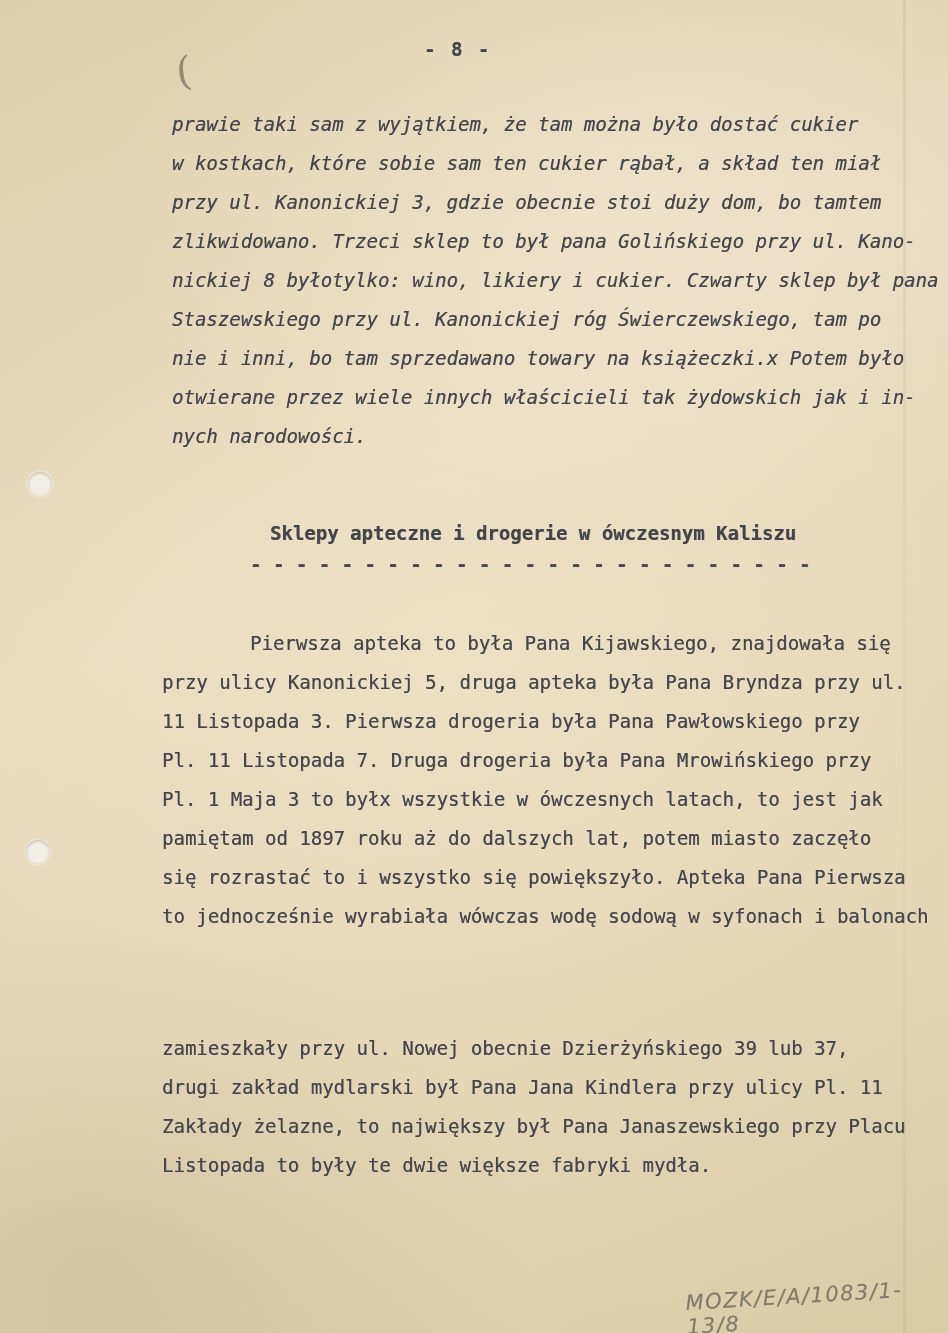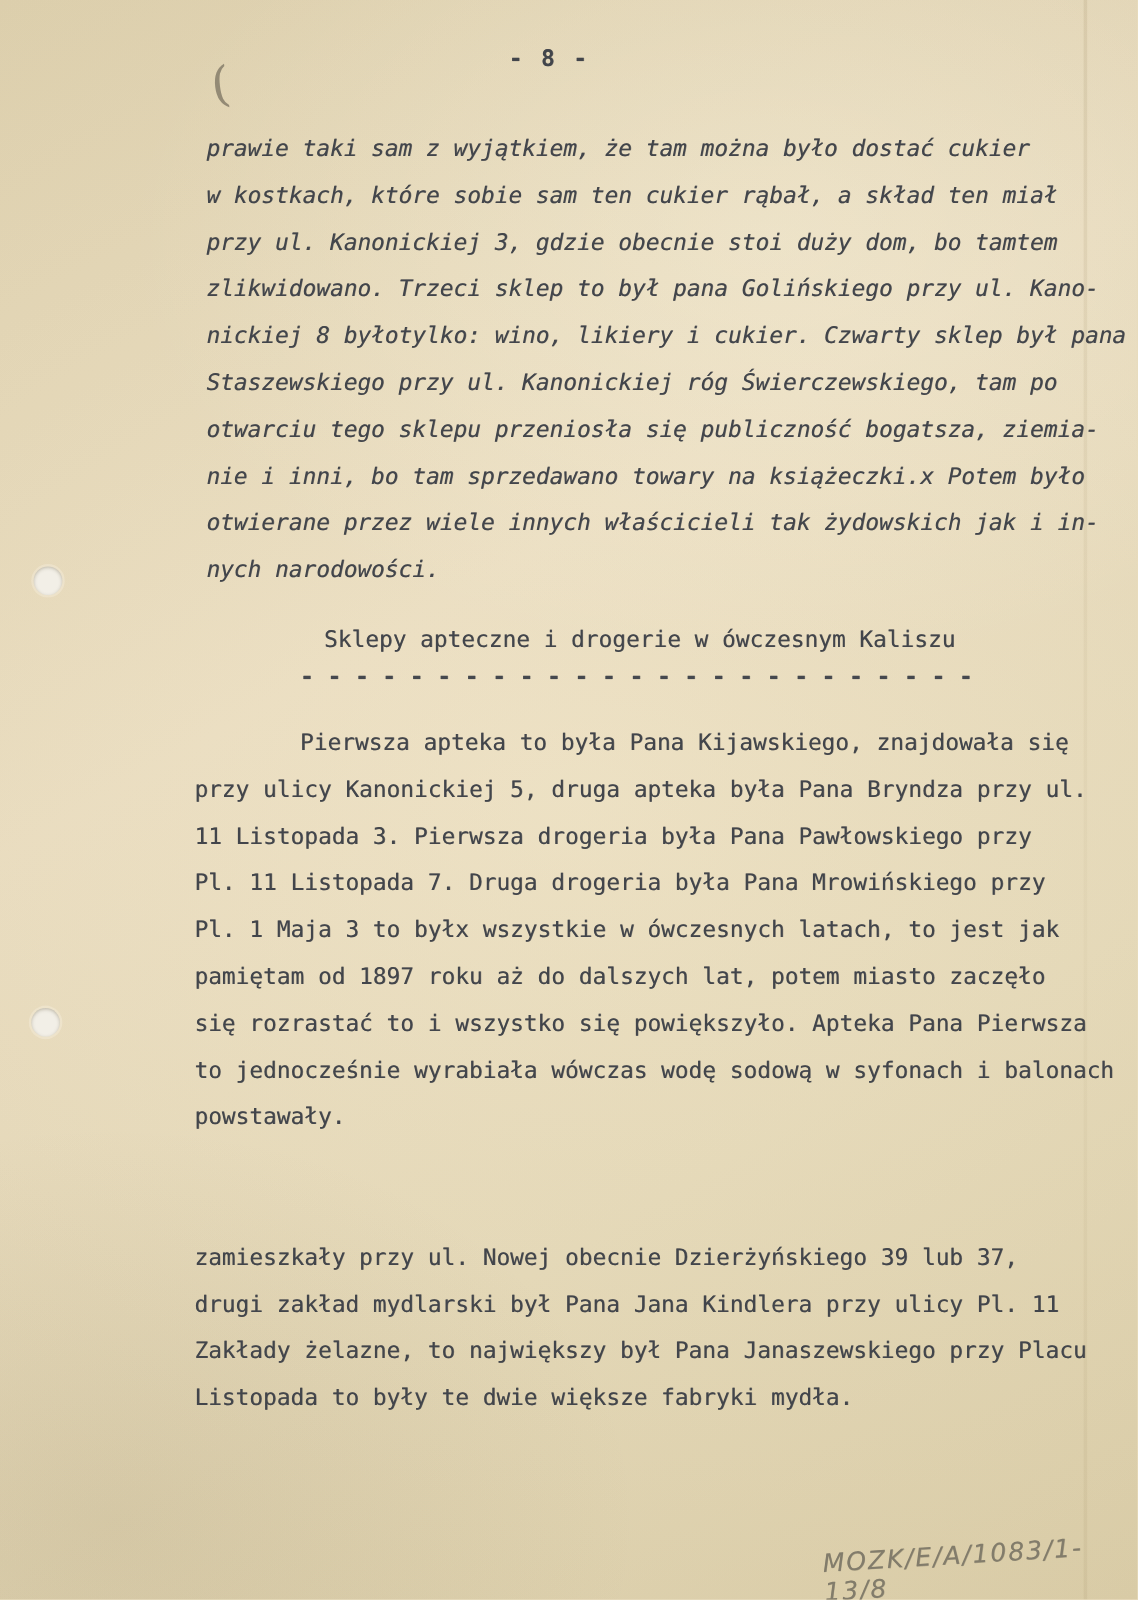--- a/index.html
+++ b/index.html
@@ -24,26 +24,26 @@
   .tw {
     font-family: "DejaVu Sans Mono", monospace;
     font-size: 19px; line-height: 39px; white-space: pre;
     color: #42454b;
     text-shadow: 0.4px 0 0 rgba(58,60,66,0.55);
   }
   .para { position: absolute; }
   .para1 { left: 172px; top: 105px; font-style: italic; }
   .para2 { left: 162px; top: 600px; }
   .para3 { left: 162px; top: 1029px; }
-  .indent { padding-left: 88px; }
+  .indent { padding-left: 88px; margin-top: 24px; }
   .page-number {
     position: absolute; left: 424px; top: 30px;
     font-weight: bold; letter-spacing: 2px;
   }
-  .heading { position: absolute; left: 270px; top: 514px; }
+  .heading { position: absolute; left: 270px; top: 514px; font-weight: bold; }
   .heading-underline {
     position: absolute; left: 250px; top: 545px;
     font-weight: bold; color: #45484e;
   }
   .pencil-paren {
     position: absolute; left: 176px; top: 48px;
     font-family: "DejaVu Serif", serif;
     font-size: 40px; color: rgba(122,114,96,0.75);
     transform: rotate(-7deg);
   }
@@ -72,39 +72,37 @@
 
   <div class="pencil-paren">(</div>
 
   <div class="para para1">
     <div class="tw">prawie taki sam z wyjątkiem, że tam można było dostać cukier</div>
     <div class="tw">w kostkach, które sobie sam ten cukier rąbał, a skład ten miał</div>
     <div class="tw">przy ul. Kanonickiej 3, gdzie obecnie stoi duży dom, bo tamtem</div>
     <div class="tw">zlikwidowano. Trzeci sklep to był pana Golińskiego przy ul. Kano-</div>
     <div class="tw">nickiej 8 byłotylko: wino, likiery i cukier. Czwarty sklep był pana</div>
     <div class="tw">Staszewskiego przy ul. Kanonickiej róg Świerczewskiego, tam po</div>
-    <div class="tw">otwarciu tego sklepu przeniosła się publiczność bogatsza, ziemia-</div>
     <div class="tw">nie i inni, bo tam sprzedawano towary na książeczki.x Potem było</div>
     <div class="tw">otwierane przez wiele innych właścicieli tak żydowskich jak i in-</div>
     <div class="tw">nych narodowości.</div>
   </div>
 
   <div class="tw heading">Sklepy apteczne i drogerie w ówczesnym Kaliszu</div>
   <div class="tw heading-underline">- - - - - - - - - - - - - - - - - - - - - - - - -</div>
 
   <div class="para para2">
     <div class="tw indent">Pierwsza apteka to była Pana Kijawskiego, znajdowała się</div>
     <div class="tw">przy ulicy Kanonickiej 5, druga apteka była Pana Bryndza przy ul.</div>
     <div class="tw">11 Listopada 3. Pierwsza drogeria była Pana Pawłowskiego przy</div>
     <div class="tw">Pl. 11 Listopada 7. Druga drogeria była Pana Mrowińskiego przy</div>
     <div class="tw">Pl. 1 Maja 3 to byłx wszystkie w ówczesnych latach, to jest jak</div>
     <div class="tw">pamiętam od 1897 roku aż do dalszych lat, potem miasto zaczęło</div>
     <div class="tw">się rozrastać to i wszystko się powiększyło. Apteka Pana Pierwsza</div>
     <div class="tw">to jednocześnie wyrabiała wówczas wodę sodową w syfonach i balonach</div>
-    <div class="tw">powstawały.</div>
   </div>
 
   <div class="para para3">
     <div class="tw">zamieszkały przy ul. Nowej obecnie Dzierżyńskiego 39 lub 37,</div>
     <div class="tw">drugi zakład mydlarski był Pana Jana Kindlera przy ulicy Pl. 11</div>
     <div class="tw">Zakłady żelazne, to największy był Pana Janaszewskiego przy Placu</div>
     <div class="tw">Listopada to były te dwie większe fabryki mydła.</div>
   </div>
 
   <div class="hole hole-top"></div>

